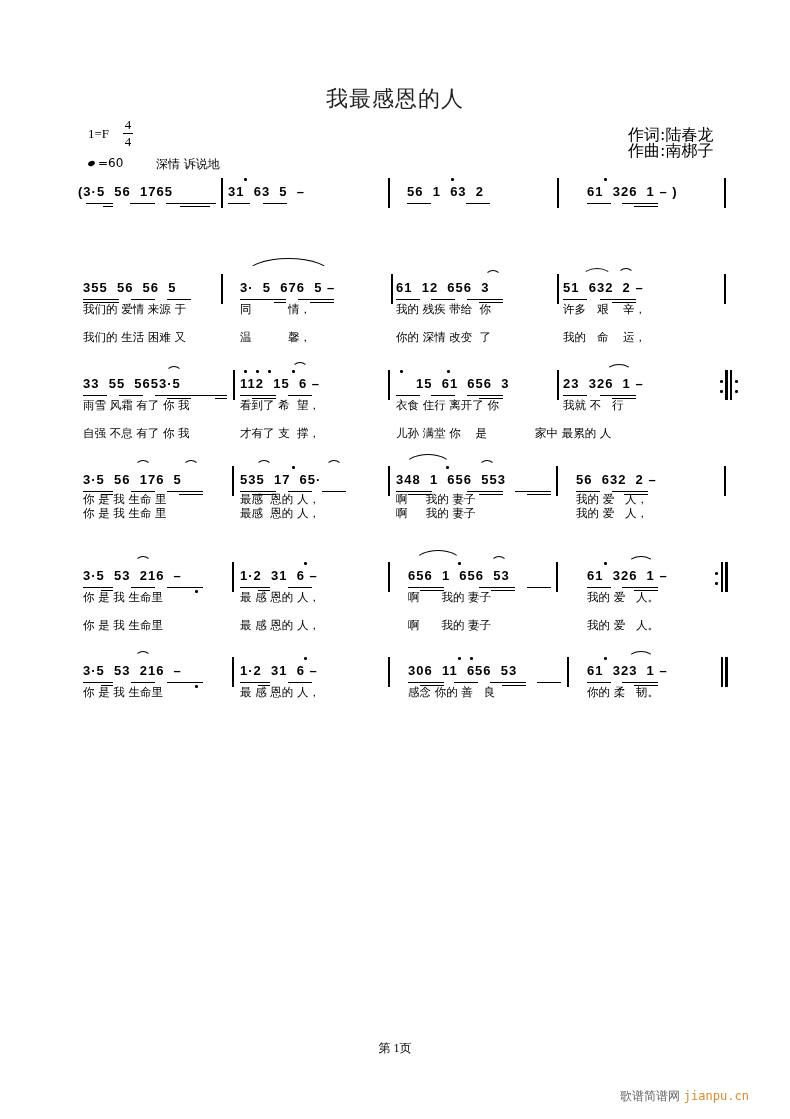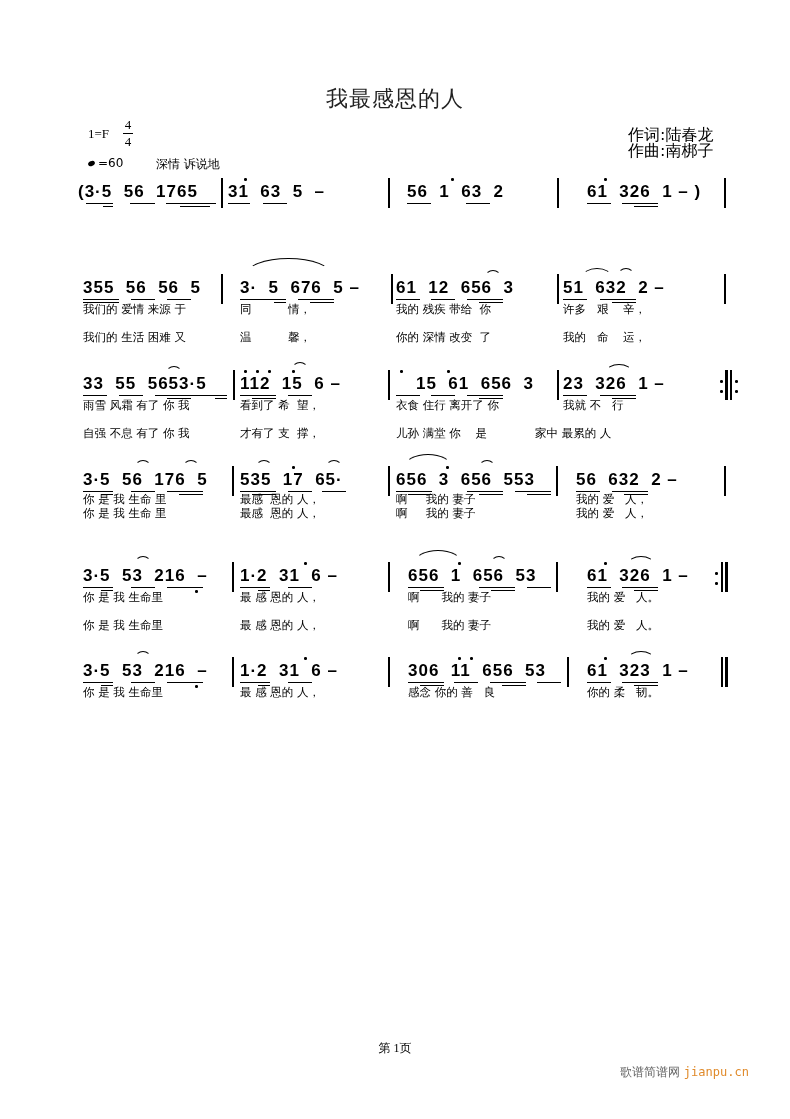--- a/index.html
+++ b/index.html
@@ -10,28 +10,28 @@
            font-family: "DejaVu Serif", serif; font-size: 22px; color: #222; letter-spacing: 1px; }
   .key { left: 88px; top: 126px; font-size: 13px; font-family: "Liberation Serif", serif; }
   .timesig { left: 123px; top: 117px; font-family: "Liberation Serif", serif; font-size: 13px; text-align: center; line-height: 16px; }
   .timesig .bar { display:block; border-top: 1px solid #000; width: 10px; margin: 0 auto; }
   .tempo { left: 88px; top: 156px; font-size: 12px; }
   .tempo .note { display:inline-block; width:7px; height:5px; background:#000; border-radius:50%; transform: rotate(-25deg); margin-right:3px; vertical-align: middle; }
   .expr { left: 156px; top: 156px; font-size: 12px; }
   .credits { left: 628px; top: 127px; font-size: 16px; line-height: 16px; }
 
   .row { position: absolute; left: 0; width: 790px; }
-  .n { position: absolute; font-family: "Liberation Sans", sans-serif; font-weight: bold; font-size: 17px; line-height: 20px; white-space: pre; letter-spacing: 1px; }
+  .n { position: absolute; font-family: "Liberation Sans", sans-serif; font-weight: bold; font-size: 13px; line-height: 20px; white-space: pre; letter-spacing: 1px; }
   .barline { position: absolute; width: 1.5px; background: #000; }
   .ul { position: absolute; height: 1.3px; background: #000; }
   .dot { position: absolute; width: 2.5px; height: 2.5px; background: #000; border-radius: 50%; }
   .slur { position: absolute; border: 1.2px solid #000; border-bottom: none; border-left-color: transparent; border-right-color: transparent; border-radius: 50% 50% 0 0 / 100% 100% 0 0; }
   .lyr { position: absolute; font-size: 11.5px; line-height: 14px; white-space: pre; font-family: "DejaVu Sans", sans-serif; }
   .footer { left: 0; width: 790px; top: 1040px; text-align: center; font-size: 12px; font-family: "Liberation Serif", serif; }
-  .wm { left: 620px; top: 1064px; font-size: 12px; color: #666; }
+  .wm { left: 620px; top: 1088px; font-size: 12px; color: #666; }
   .wm .brand { color: #e08a2a; font-family: "DejaVu Sans Mono", monospace; font-size: 12px; }
 </style>
 </head>
 <body>
 
 <div class="abs title">我最感恩的人</div>
 <div class="abs key">1=F</div>
 <div class="abs timesig">
   <span>4</span>
   <span class="bar"></span>
@@ -170,21 +170,21 @@
   <div class="barline" style="left:232px;top:-4px;height:30px"></div>
   <div class="n" style="left:240px">535  17  65·</div>
   <div class="dot" style="left:292px;top:-4px"></div>
   <div class="ul" style="left:240px;width:36px;top:21px"></div>
   <div class="ul" style="left:252px;width:24px;top:24px"></div>
   <div class="ul" style="left:288px;width:24px;top:21px"></div>
   <div class="ul" style="left:322px;width:24px;top:21px"></div>
   <div class="slur" style="left:256px;top:-10px;width:14px;height:6px"></div>
   <div class="slur" style="left:326px;top:-10px;width:14px;height:6px"></div>
   <div class="barline" style="left:388px;top:-4px;height:30px"></div>
-  <div class="n" style="left:396px">656  3  656  553</div>
+  <div class="n" style="left:396px">348  1  656  553</div>
   <div class="dot" style="left:446px;top:-4px"></div>
   <div class="ul" style="left:396px;width:36px;top:21px"></div>
   <div class="ul" style="left:408px;width:24px;top:24px"></div>
   <div class="ul" style="left:467px;width:36px;top:21px"></div>
   <div class="ul" style="left:479px;width:24px;top:24px"></div>
   <div class="ul" style="left:515px;width:36px;top:21px"></div>
   <div class="ul" style="left:527px;width:24px;top:24px"></div>
   <div class="slur" style="left:404px;top:-16px;width:46px;height:12px"></div>
   <div class="slur" style="left:479px;top:-10px;width:14px;height:6px"></div>
   <div class="barline" style="left:556px;top:-4px;height:30px"></div>

